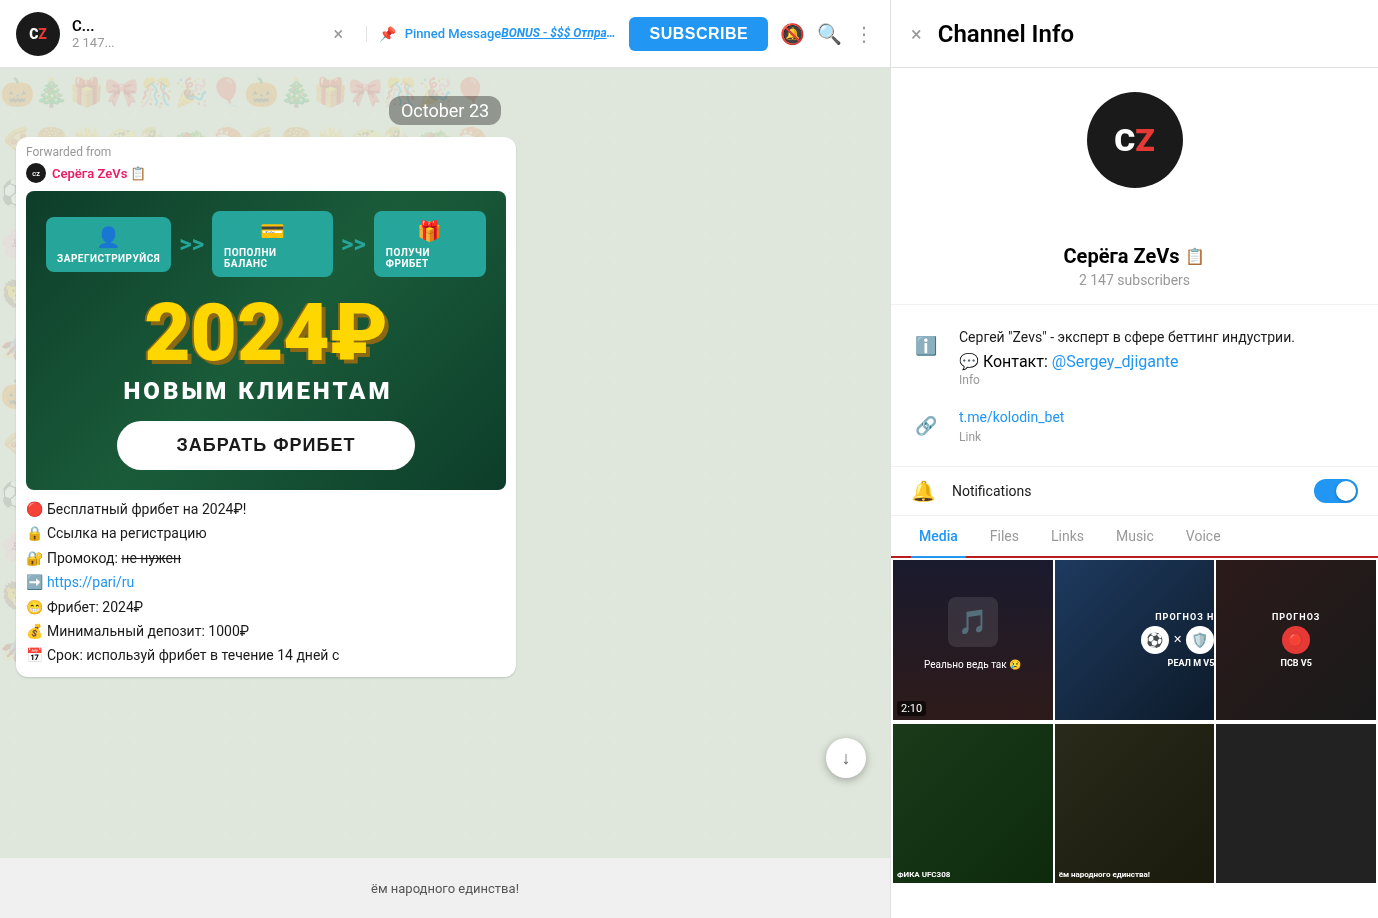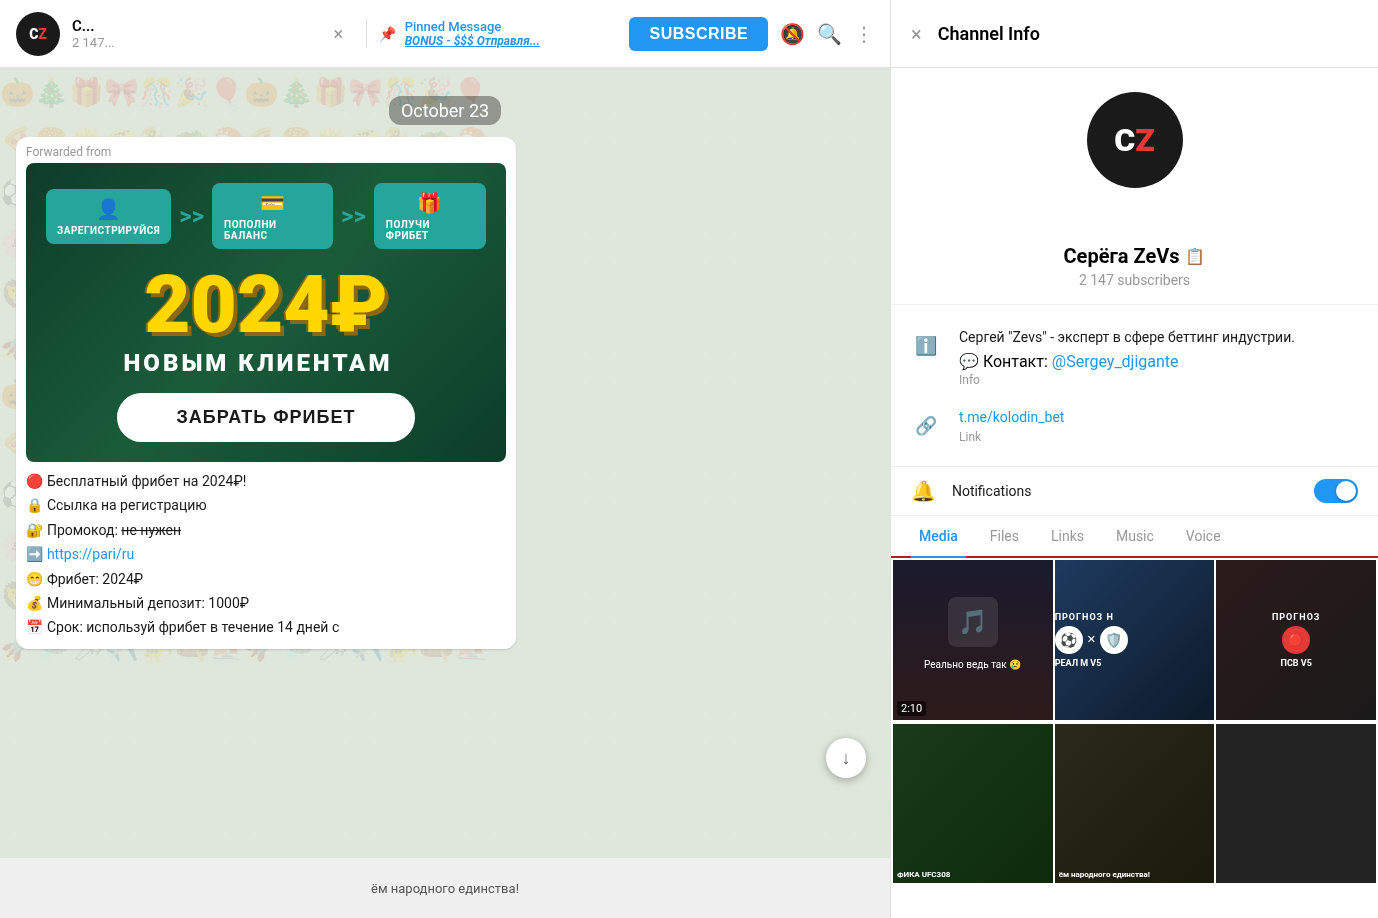--- a/index.html
+++ b/index.html
@@ -65,21 +65,21 @@
 
     
     .bottom-bar { height: 60px; background: #f0f0f0; display: flex; align-items: center; justify-content: center; padding: 0 16px; flex-shrink: 0; }
 
     
     .right-panel { width: 488px; height: 918px; display: flex; flex-direction: column; background: #fff; border-left: 1px solid #e0e0e0; }
 
     
     .right-header { height: 68px; display: flex; align-items: center; padding: 0 20px; gap: 16px; border-bottom: 1px solid #e0e0e0; flex-shrink: 0; }
     .right-close { color: #999; font-size: 20px; cursor: pointer; }
-    .right-title { font-size: 18px; font-weight: 600; color: #000; }
+    .right-title { font-size: 24px; font-weight: 600; color: #000; }
 
     
     .channel-profile { display: flex; flex-direction: column; align-items: center; padding: 24px 20px 16px 20px; border-bottom: 1px solid #f0f0f0; }
     .channel-avatar-large { width: 96px; height: 96px; border-radius: 50%; background: #1a1a1a; display: flex; align-items: center; justify-content: center; margin-bottom: 12px; }
     .cz-logo-large { font-size: 32px; font-weight: 900; }
     .cz-logo-large .c { color: #fff; }
     .cz-logo-large .z { color: #e53935; }
     .channel-name-right { font-size: 20px; font-weight: 700; color: #000; display: flex; align-items: center; gap: 6px; margin-bottom: 4px; margin-top: 44px; }
     .verified-badge { color: #4CAF50; font-size: 16px; }
     .channel-subs { font-size: 14px; color: #999; }
@@ -128,21 +128,21 @@
       <span class="cz-logo-small"><span class="c">C</span><span class="z">Z</span></span>
     </div>
     <div class="channel-info">
       <div class="channel-name-top">С...</div>
       <div class="channel-sub-top">2 147...</div>
     </div>
     <div class="close-btn">×</div>
 
     <div style="border-left:1px solid #e0e0e0; padding-left:12px; display:flex; align-items:center; gap:8px; flex:1;">
       <span class="pin-icon">📌</span>
-      <div style="display:flex;flex-direction:column;">
+      <div style="display:flex;flex-direction:row;">
         <span class="pinned-label">Pinned Message</span>
         <span class="pinned-text" style="font-size:12px; color:#2196F3; font-weight:bold; font-style:italic; text-decoration:underline;">BONUS - $$$ Отправля...</span>
       </div>
     </div>
     <div class="top-actions">
       <button class="subscribe-btn">SUBSCRIBE</button>
       <span class="action-icon">🔕</span>
       <span class="action-icon">🔍</span>
       <span class="action-icon">⋮</span>
     </div>
@@ -170,20 +170,26 @@
     <div class="chat-content">
 
       <div class="date-badge">
         <span>October 23</span>
       </div>
 
       <div class="message-bubble">
 
         <div class="forwarded-from">
           <span>Forwarded from</span>
+        </div>
+        <div style="display:flex;align-items:center;gap:6px;margin-bottom:8px;">
+          <div class="sender-avatar" style="width:20px;height:20px;border-radius:50%;background:#1a1a1a;display:inline-flex;align-items:center;justify-content:center;font-size:8px;">
+            <span style="color:#fff;font-size:6px;font-weight:bold;">CZ</span>
+          </div>
+          <span style="color:#e91e63;font-weight:600;font-size:13px;">Серёга ZeVs 📋</span>
         </div>
 
         <div class="promo-image">
           <div class="promo-img-inner">
 
             <div class="promo-steps">
               <div class="step-item">
                 <span class="step-icon">👤</span>
                 <span class="step-label">ЗАРЕГИСТРИРУЙСЯ</span>
               </div>
@@ -298,21 +304,21 @@
             <div style="width:50px;height:50px;background:rgba(255,255,255,0.1);border-radius:8px;display:flex;align-items:center;justify-content:center;margin-bottom:8px;">
               <span style="color:#fff;font-size:24px;">🎵</span>
             </div>
             <div style="color:#fff;font-size:10px;text-align:right;padding:4px;">Реально ведь так 😢</div>
           </div>
         </div>
         <div class="media-duration">2:10</div>
       </div>
 
       <div class="media-thumb">
-        <div style="width:100%;height:100%;background:linear-gradient(135deg,#1e3a5f,#0d1b2a);display:flex;flex-direction:column;align-items:flex-start;justify-content:center;gap:4px;">
+        <div style="width:100%;height:100%;background:linear-gradient(135deg,#1e3a5f,#0d1b2a);display:flex;flex-direction:column;align-items:flex-end;justify-content:center;gap:4px;">
           <div style="color:#fff;font-size:9px;font-weight:700;letter-spacing:1px;">ПРОГНОЗ Н</div>
           <div style="display:flex;align-items:center;gap:4px;">
             <div style="width:28px;height:28px;background:#fff;border-radius:50%;display:flex;align-items:center;justify-content:center;font-size:14px;">⚽</div>
             <span style="color:#fff;font-size:11px;">✕</span>
             <div style="width:28px;height:28px;background:#fff;border-radius:50%;display:flex;align-items:center;justify-content:center;font-size:14px;">🛡️</div>
           </div>
           <div style="color:#fff;font-size:9px;font-weight:700;">РЕАЛ М V5</div>
         </div>
       </div>
 

